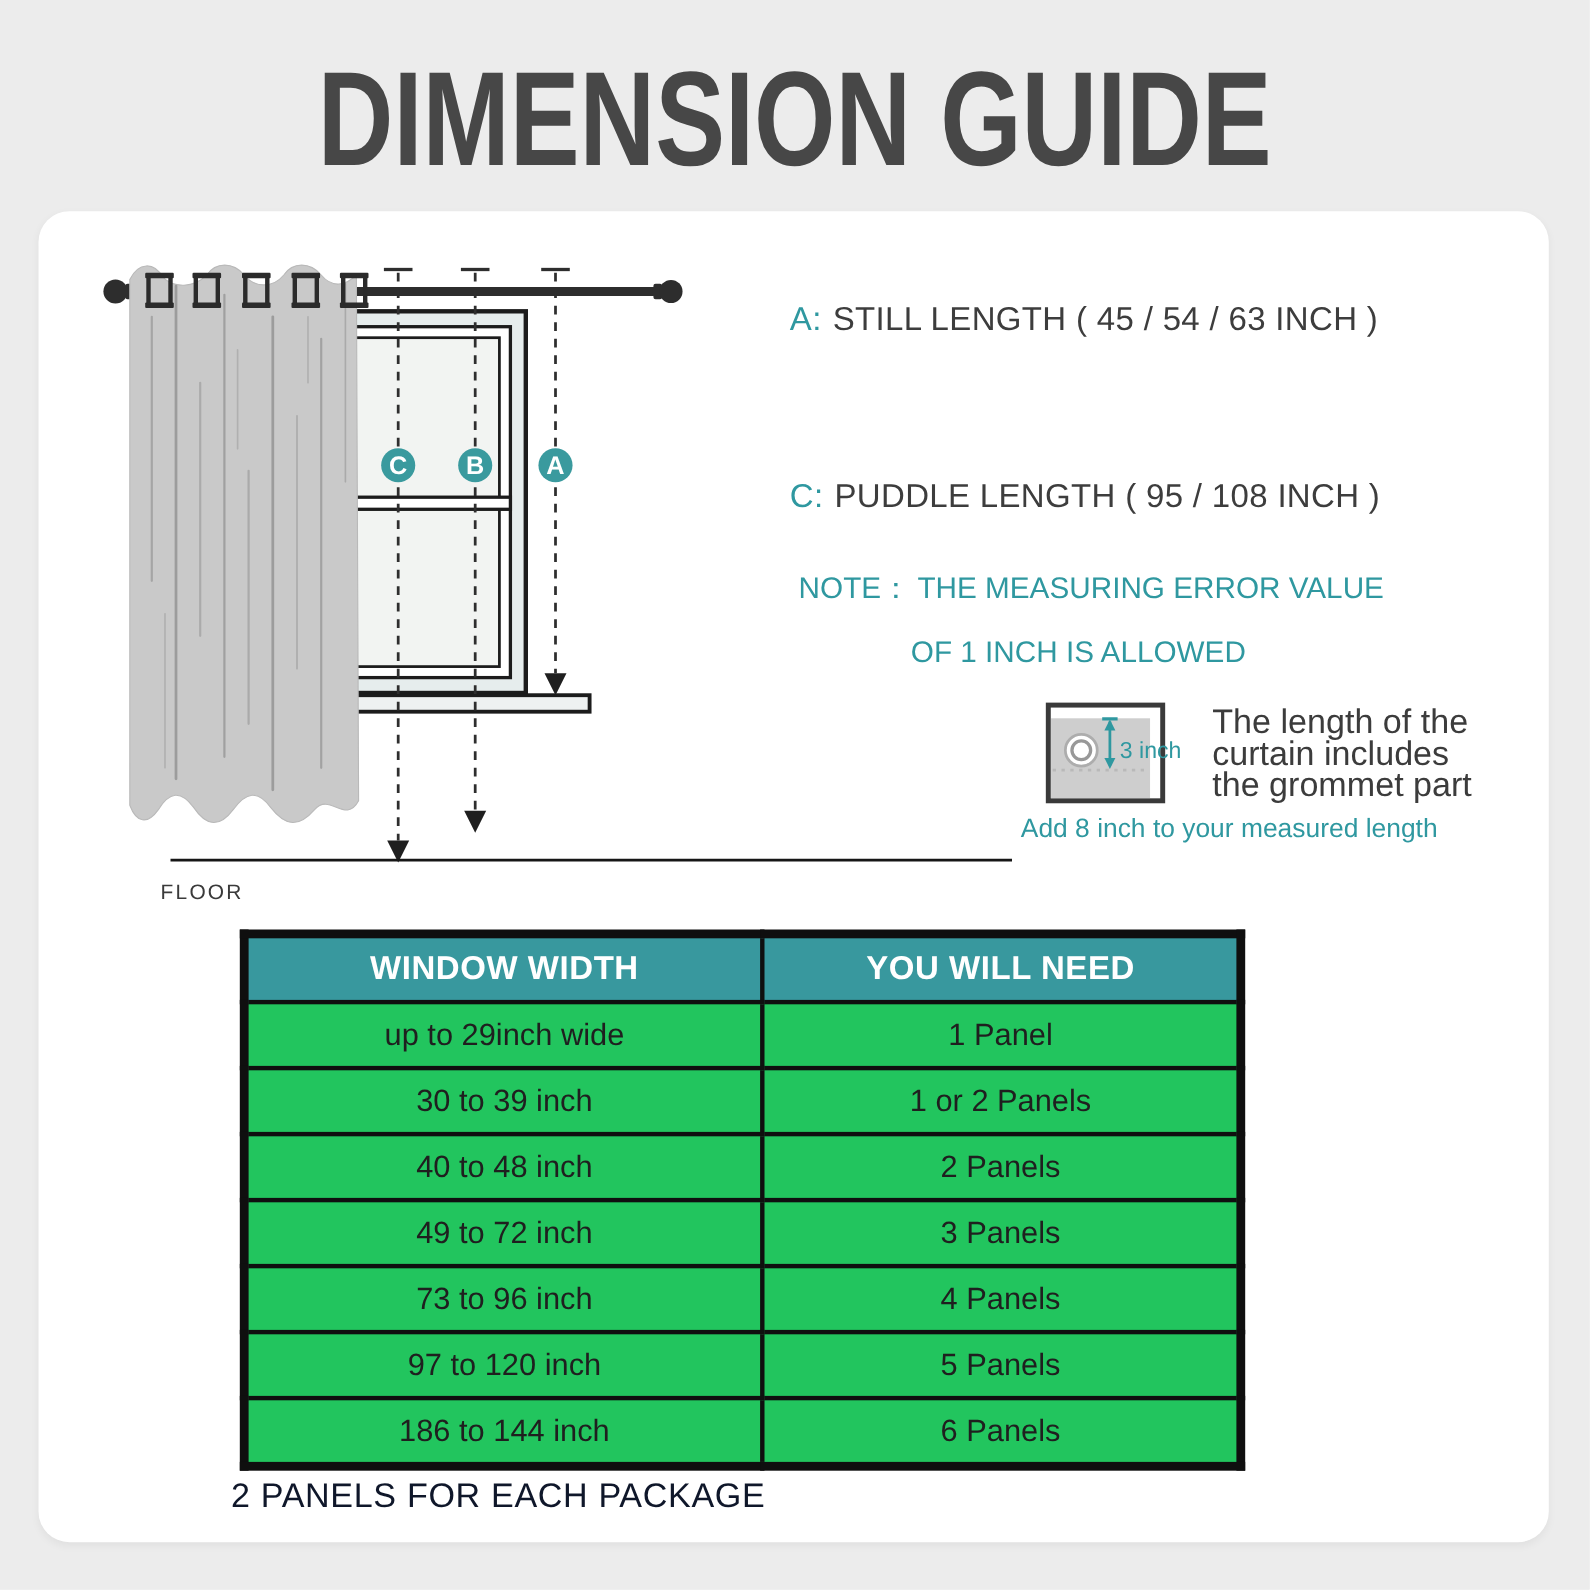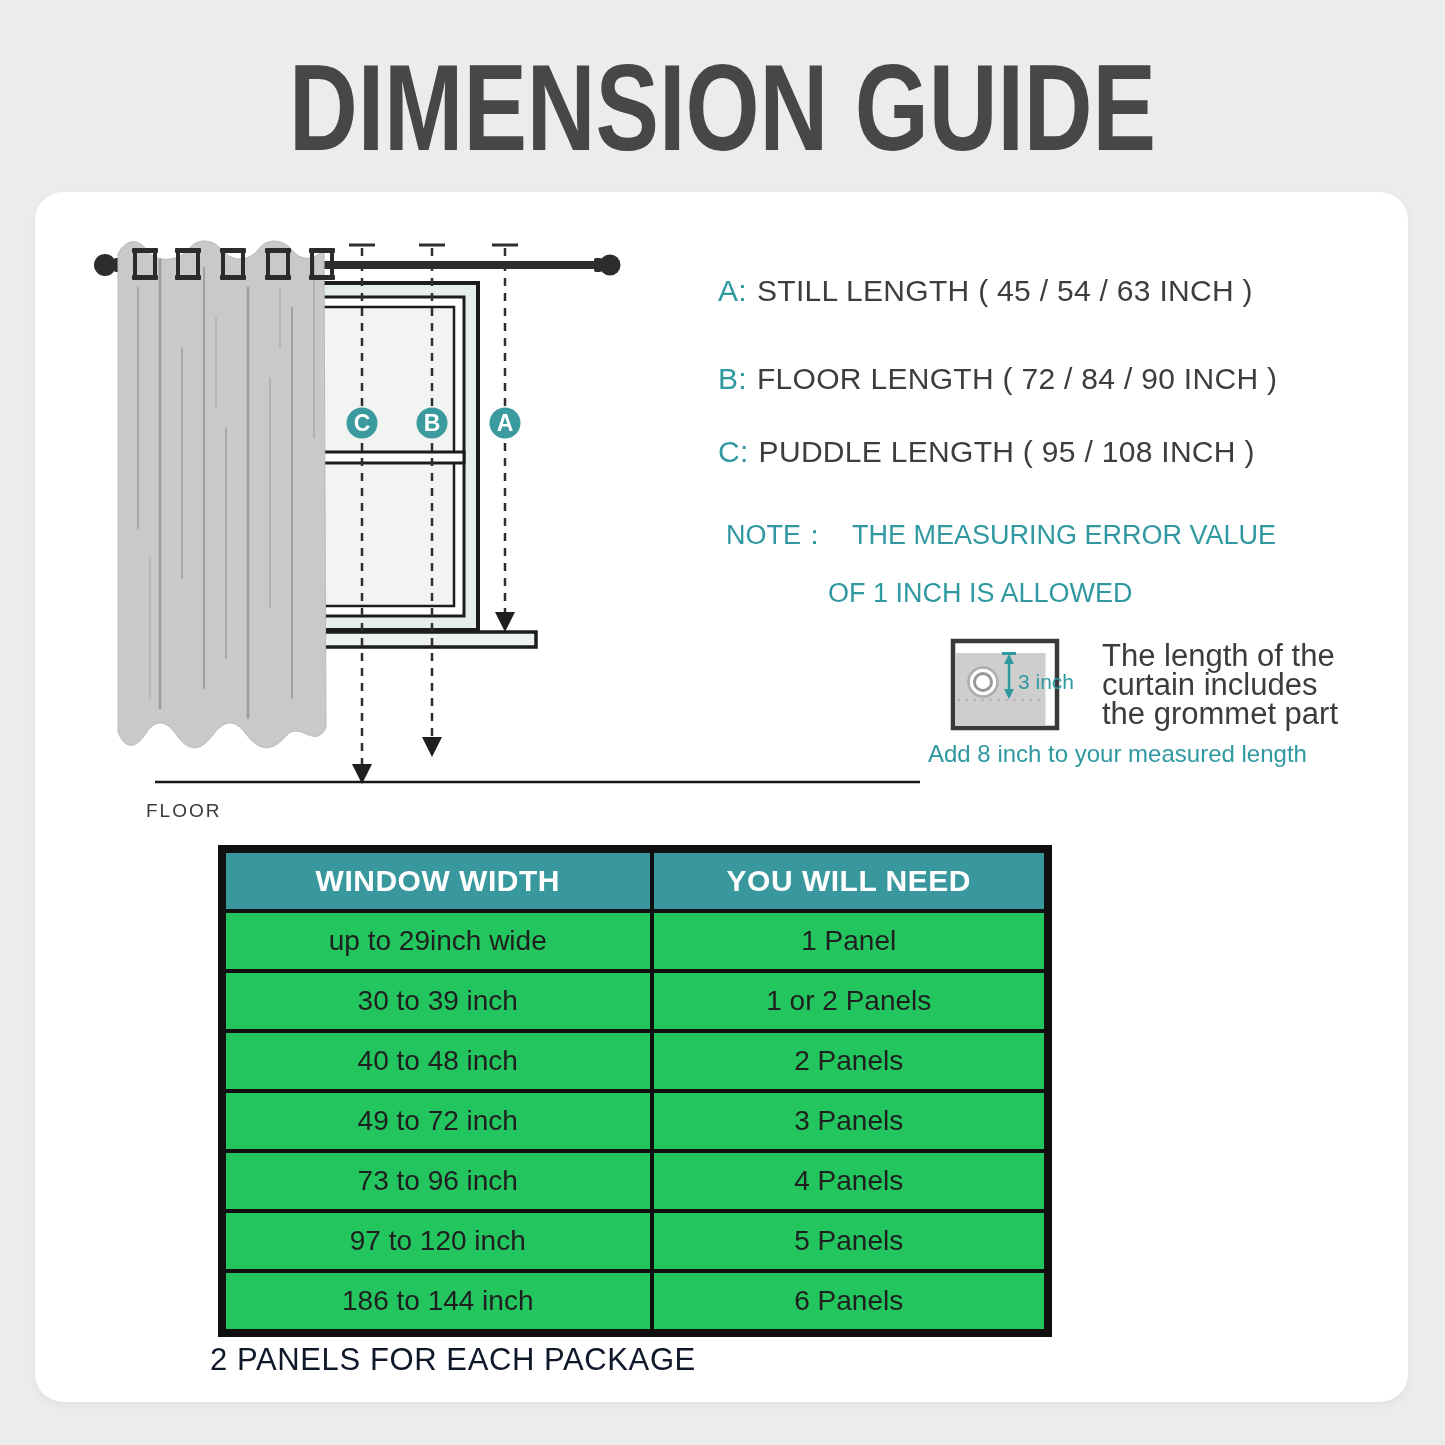--- a/index.html
+++ b/index.html
@@ -14,27 +14,27 @@
   }
   .card{
     position:absolute;left:35px;top:192px;width:1373px;height:1210px;
     background:#ffffff;border-radius:28px;box-shadow:0 3px 8px rgba(0,0,0,.05);
   }
   .illustration{position:absolute;left:90px;top:228px;}
   .measure-line{position:absolute;left:718px;white-space:nowrap;font-size:30px;color:#3d3d3d;letter-spacing:.3px;}
   .measure-line .mlabel{color:#2f98a0;margin-right:10px;}
   .m-a{top:274px;} .m-b{top:362px;} .m-c{top:435px;}
   .note-line1{position:absolute;left:726px;top:517px;font-size:27px;color:#2f98a0;white-space:nowrap;}
-  .note-line1 .note-gap{margin-left:24px;}
+  .note-line1 .note-gap{margin-left:6px;}
   .note-line2{position:absolute;left:828px;top:566px;font-size:27px;color:#2f98a0;white-space:nowrap;margin-top:12px;}
   .grommet-svg{position:absolute;left:945px;top:636px;}
   .grommet-desc{position:absolute;left:1102px;top:641px;font-size:31px;line-height:29px;color:#3c3c3c;}
   .grommet-tip{position:absolute;left:928px;top:740px;font-size:24px;color:#2f98a0;white-space:nowrap;}
   .size-table{
-    position:absolute;left:218px;top:845px;width:834px;
+    position:absolute;left:218px;top:845px;width:914px;
     border-collapse:collapse;table-layout:fixed;background:#fff;
     border:8px solid #0f0f0f;
   }
   .size-table th{
     background:#38989e;color:#ffffff;font-size:30px;font-weight:700;
     height:54px;border:4px solid #0f0f0f;letter-spacing:.5px;text-align:center;
   }
   .size-table td{
     font-size:28px;color:#1f1f1f;text-align:center;height:54px;
     border:4px solid #0f0f0f;background:#22c55e;
@@ -146,23 +146,20 @@
       <text x="415" y="203">A</text>
     </g>
 
     <line x1="65" y1="554" x2="830" y2="554" stroke="#161616" stroke-width="2.5"></line>
     <text x="56" y="589" font-size="19" letter-spacing="2" fill="#3a3a3a">FLOOR</text>
   </svg>
 
   <div class="measure-line m-a">
     <span class="mlabel">A:</span><span>STILL LENGTH ( 45 / 54 / 63 INCH )</span>
   </div>
-  <div class="measure-line m-b">
-    <span class="mlabel">B:</span><span>FLOOR LENGTH ( 72 / 84 / 90 INCH )</span>
-  </div>
   <div class="measure-line m-c">
     <span class="mlabel">C:</span><span>PUDDLE LENGTH ( 95 / 108 INCH )</span>
   </div>
 
   <div class="note-line1">
     <span>NOTE：</span><span class="note-gap">THE MEASURING ERROR VALUE</span>
   </div>
   <div class="note-line2">OF 1 INCH IS ALLOWED</div>
 
   <svg class="grommet-svg" width="165" height="100" viewBox="0 0 165 100" xmlns="http://www.w3.org/2000/svg">

